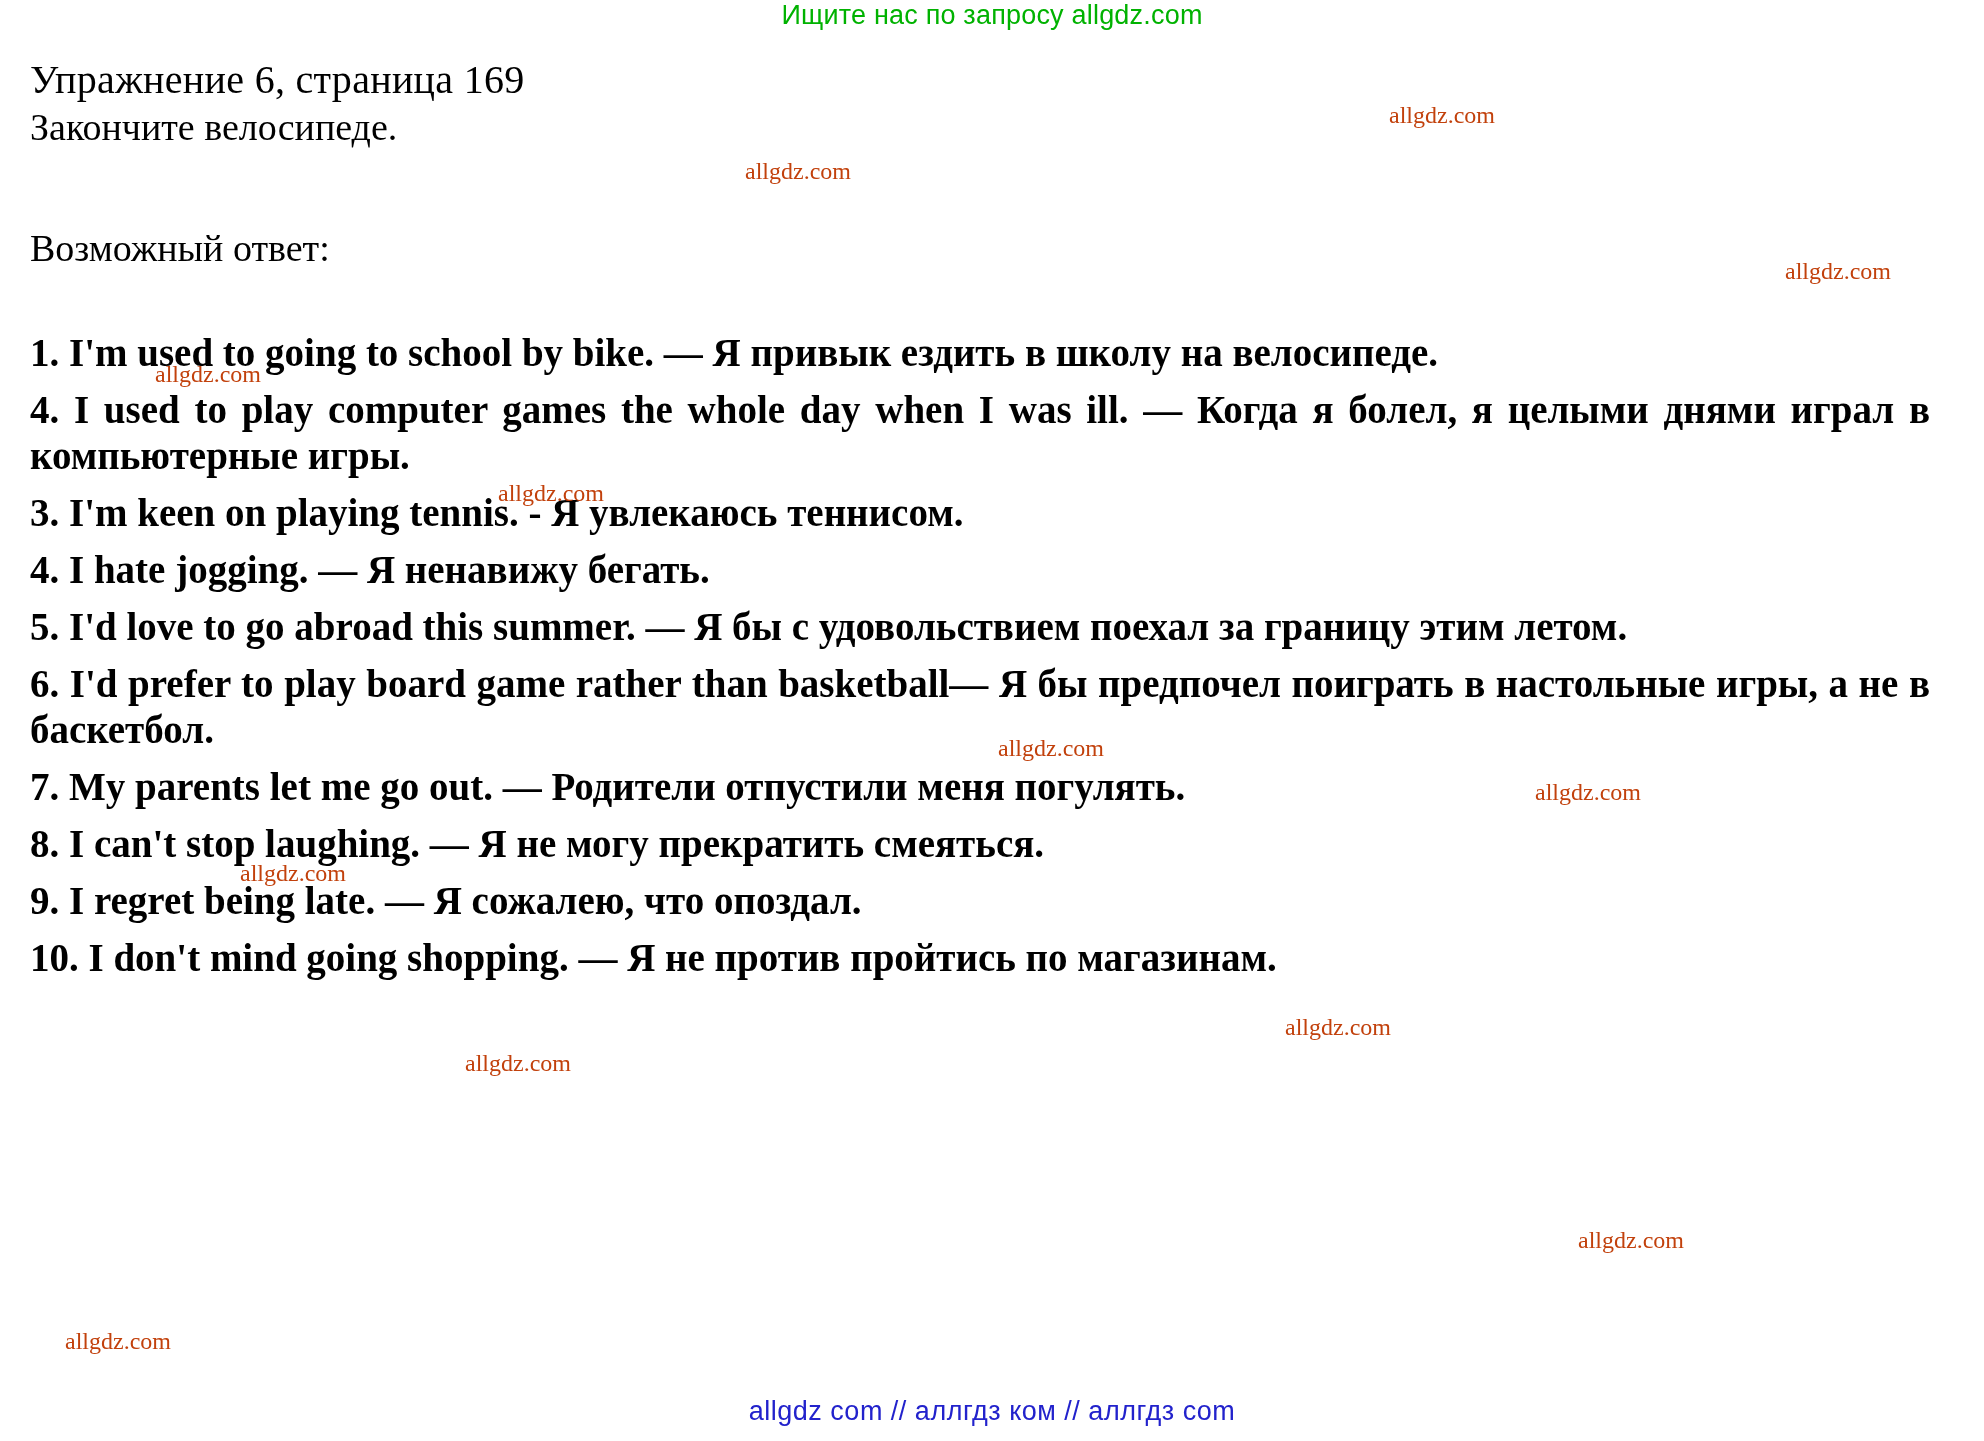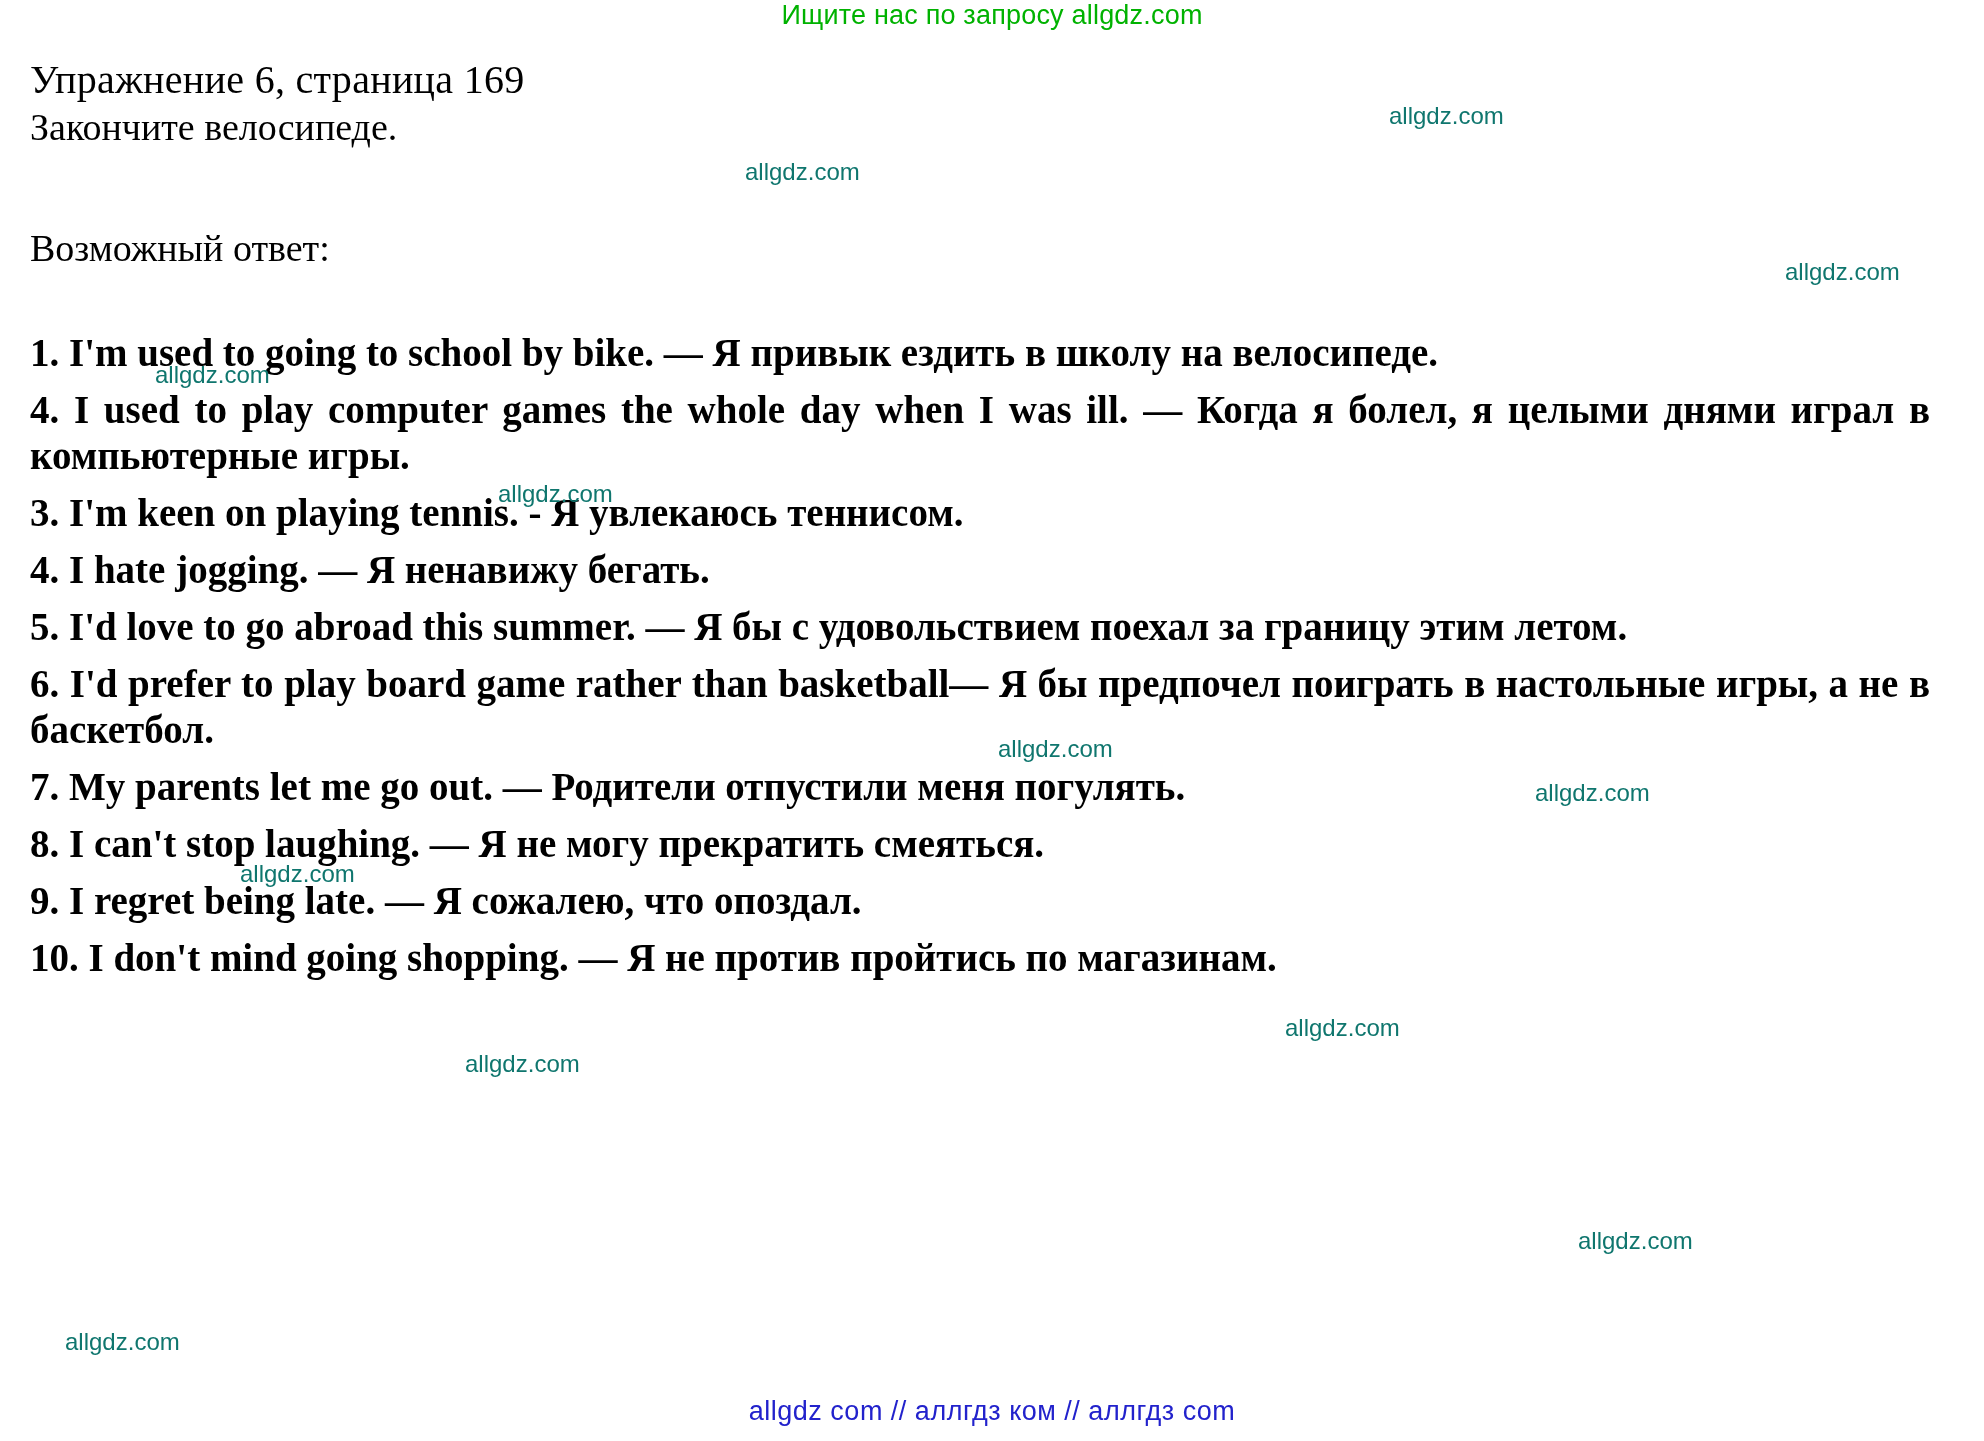--- a/index.html
+++ b/index.html
@@ -74,23 +74,23 @@
     left: 0;
     width: 100%;
     text-align: center;
     font-family: "Liberation Sans", sans-serif;
     font-size: 27px;
     color: #2222cc;
     letter-spacing: 0.5px;
   }
   .wm {
     position: absolute;
-    font-family: Liberation Sans, sans-serif;
+    font-family: Liberation Serif, serif;
     font-size: 24px;
-    color: #0f766e;
+    color: #c2410c;
     white-space: nowrap;
     pointer-events: none;
   }
 </style>
 </head>
 <body>
 
 <div class="page">
 
   <div class="top-banner">Ищите нас по запросу allgdz.com</div>

